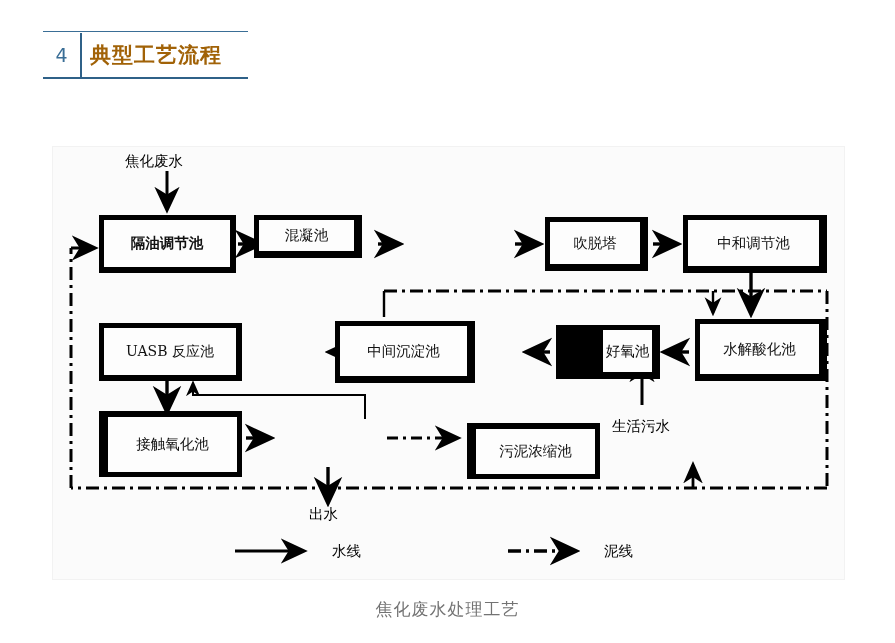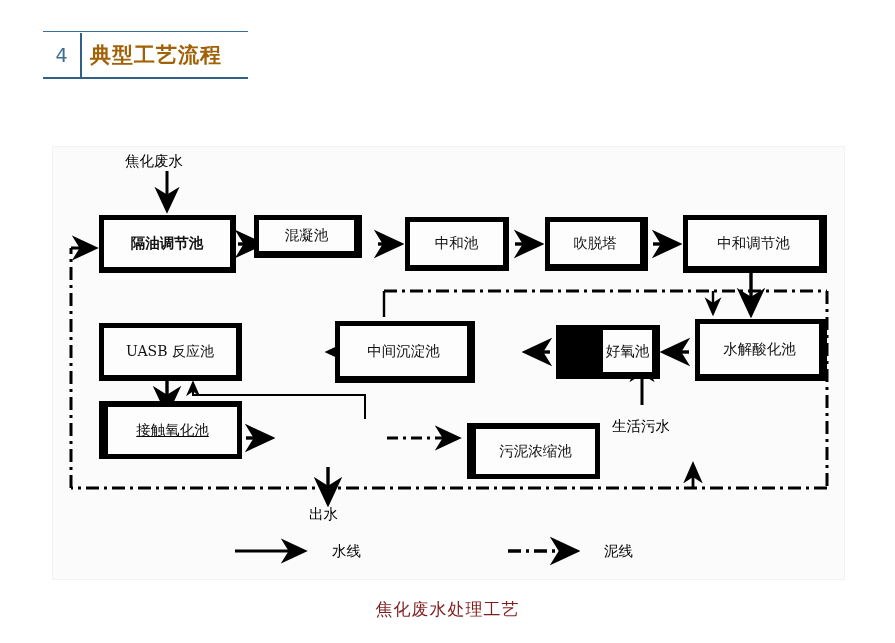--- a/index.html
+++ b/index.html
@@ -58,21 +58,21 @@
   .pbox .inner.mono{font-family:"DejaVu Serif","Liberation Serif",serif;font-size:14px;}
 
   
   .dlabel{
     position:absolute;color:#000000;font-size:14.5px;white-space:nowrap;
   }
 
   
   #figure-caption{
     position:absolute;left:0;top:598px;width:895px;text-align:center;
-    color:#7f1d1d;font-size:17px;letter-spacing:1px;
+    color:#737373;font-size:17px;letter-spacing:1px;
   }
 </style>
 </head>
 <body>
 
 <div id="section-header">
   <div class="rule-top"></div>
   <div class="divider"></div>
   <div id="section-number">4</div>
   <div id="section-title">典型工艺流程</div>
@@ -141,23 +141,20 @@
   </svg>
 
   <div class="pbox pad-a" style="left:46px;top:68px;width:137px;height:58px;font-weight:bold;">
     <div class="inner">隔油调节池</div>
   </div>
 
   <div class="pbox pad-b" style="left:201px;top:68px;width:108px;height:43px;">
     <div class="inner">混凝池</div>
   </div>
 
-  <div class="pbox pad-a" style="left:352px;top:70px;width:104px;height:54px;">
-    <div class="inner">中和池</div>
-  </div>
 
   <div class="pbox pad-b" style="left:492px;top:70px;width:103px;height:54px;align-items:center;">
     <div class="inner">吹脱塔</div>
   </div>
 
   <div class="pbox pad-b" style="left:630px;top:68px;width:144px;height:58px;">
     <div class="inner">中和调节池</div>
   </div>
 
   <div class="pbox pad-a" style="left:46px;top:176px;width:143px;height:58px;">
@@ -169,21 +166,21 @@
   </div>
 
   <div class="pbox pad-b" style="left:503px;top:178px;width:104px;height:54px;padding-left:47px;">
     <div class="inner">好氧池</div>
   </div>
 
   <div class="pbox pad-b" style="left:642px;top:172px;width:132px;height:62px;">
     <div class="inner">水解酸化池</div>
   </div>
 
-  <div class="pbox pad-c" style="left:46px;top:254px;width:143px;height:58px;text-decoration:underline;">
+  <div class="pbox pad-c" style="left:46px;top:264px;width:143px;height:66px;">
     <div class="inner">接触氧化池</div>
   </div>
 
 
   <div class="pbox pad-c" style="left:414px;top:276px;width:133px;height:56px;">
     <div class="inner">污泥浓缩池</div>
   </div>
 
   <div class="dlabel" style="left:72px;top:5px;">焦化废水</div>
 

